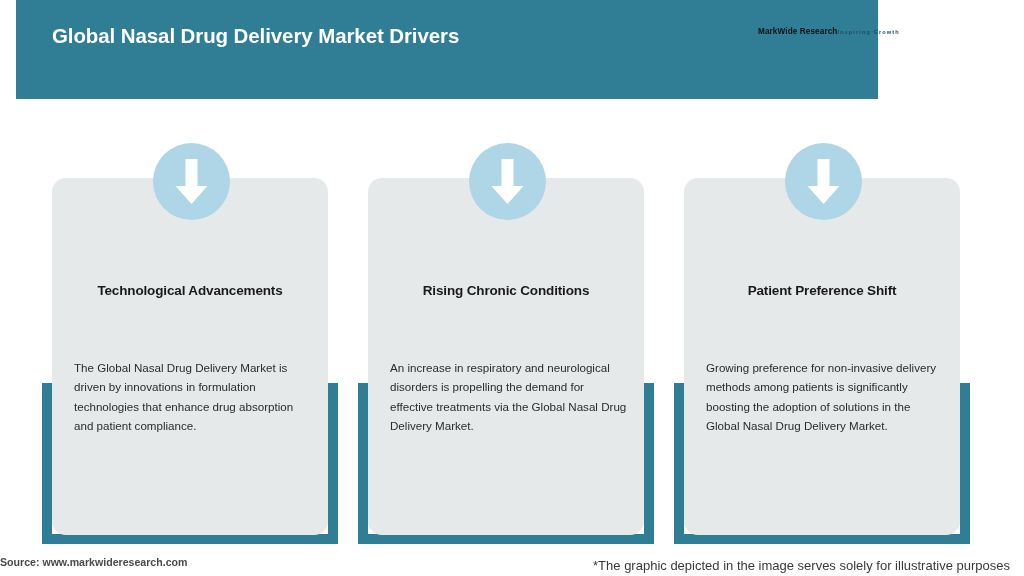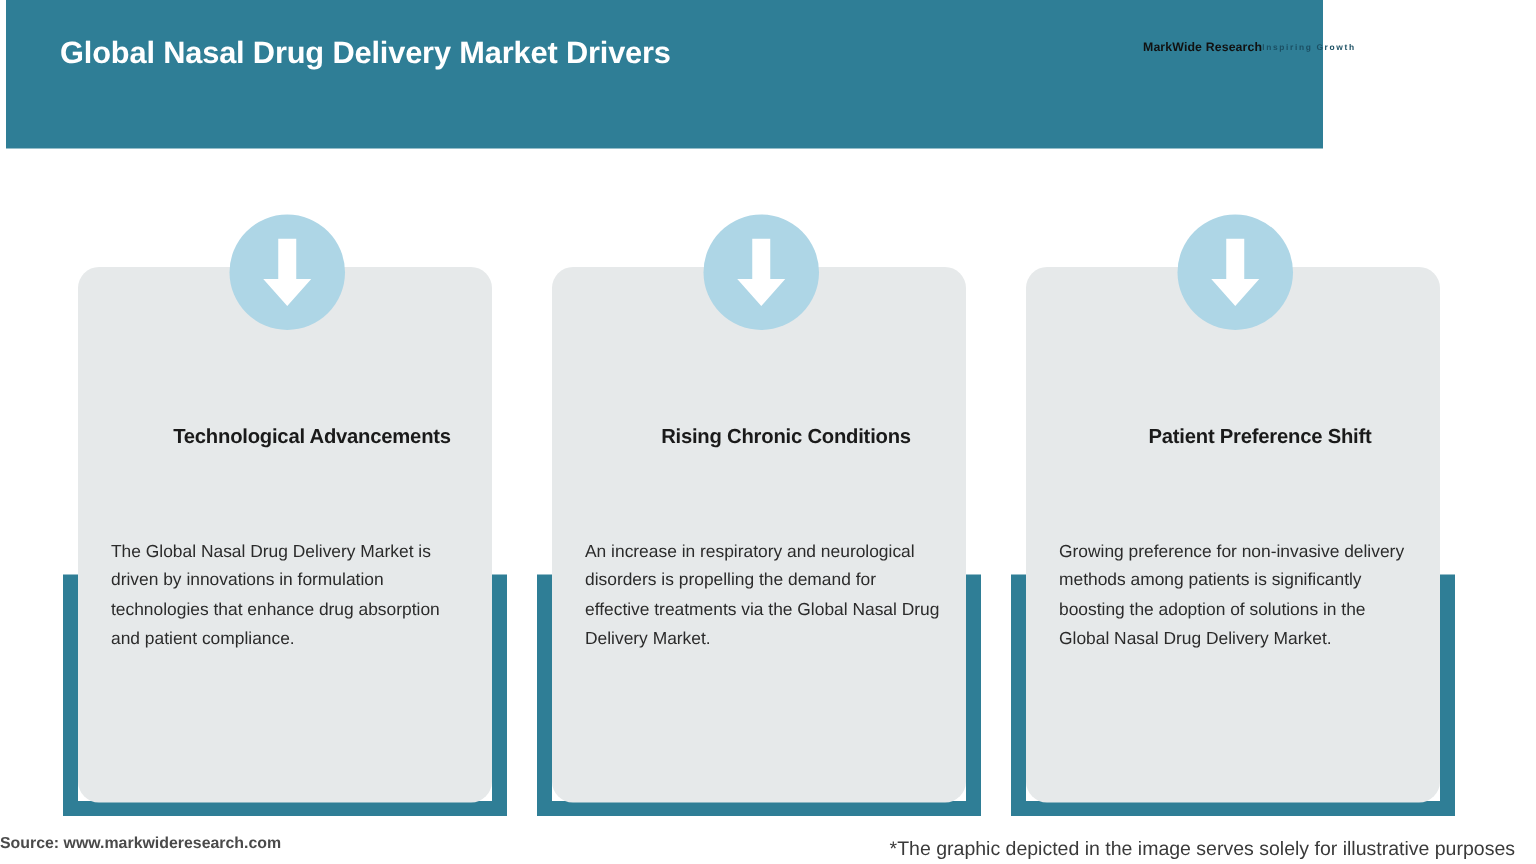--- a/index.html
+++ b/index.html
@@ -11,26 +11,25 @@
     height: 576px;
     background: #ffffff;
     font-family: "Liberation Sans", sans-serif;
     overflow: hidden;
     position: relative;
   }
 
   
   .header {
     position: absolute;
-    left: 4px;
+    left: 16px;
     top: 0;
     width: 862px;
     height: 99px;
     background: #2f7e96;
-    padding-left: 16px;
   }
   .header-title {
     position: absolute;
     left: 36px;
     top: 24px;
     font-size: 20.5px;
     font-weight: bold;
     color: #ffffff;
     letter-spacing: -0.1px;
     white-space: nowrap;
@@ -125,21 +124,20 @@
   .card-title {
     position: absolute;
     left: 0;
     top: 105px;
     width: 276px;
     text-align: center;
     font-size: 13.5px;
     font-weight: bold;
     color: #1a1a1a;
     letter-spacing: -0.15px;
-    margin-left: 18px;
   }
   .card-body {
     position: absolute;
     left: 22px;
     top: 180px;
     width: 240px;
     font-size: 11.6px;
     line-height: 19.3px;
     color: #2b2b2b;
     text-align: left;

